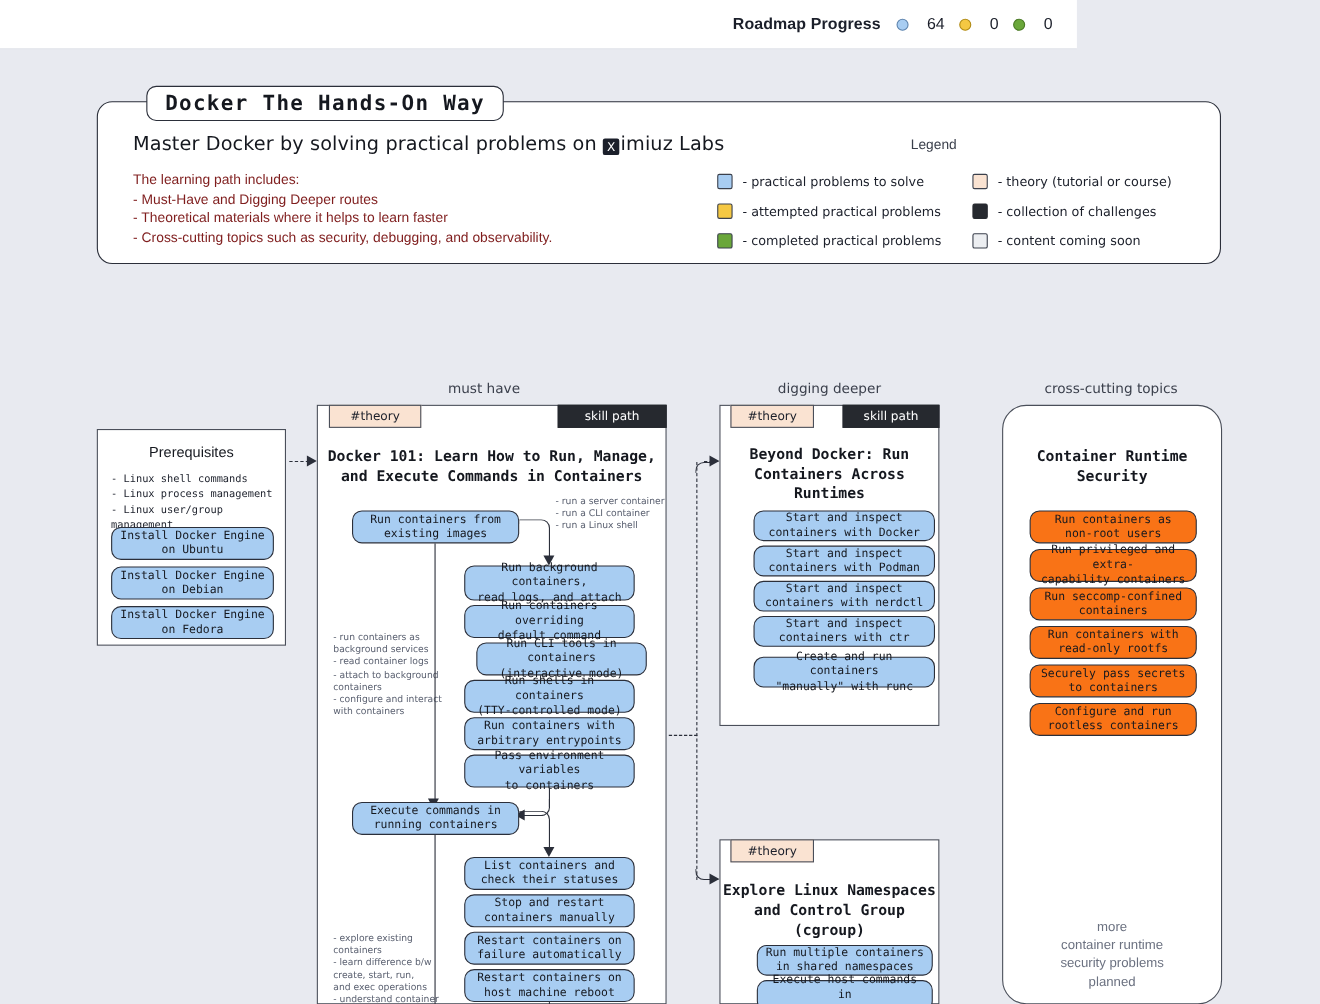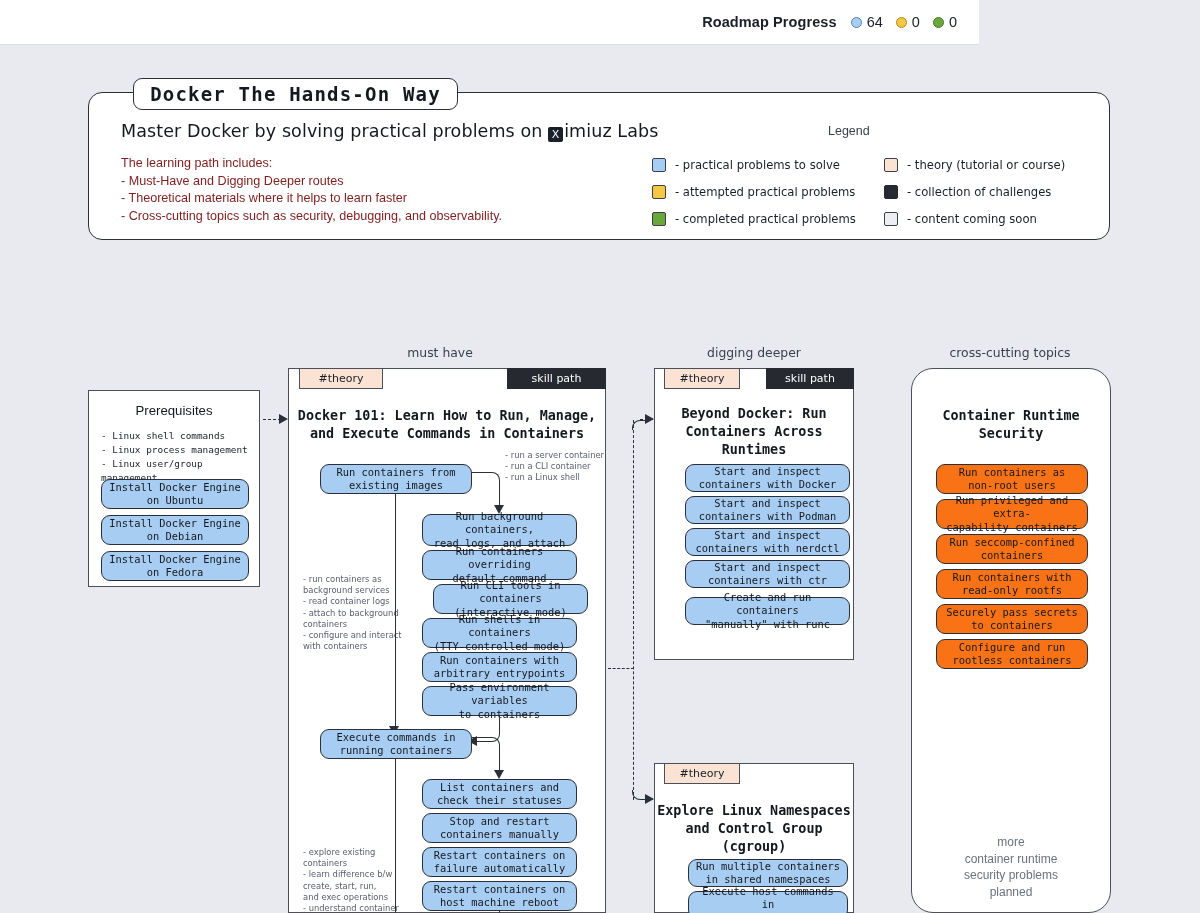--- a/index.html
+++ b/index.html
@@ -20,21 +20,21 @@
     padding-right:22px; z-index:40;
   }
   .progress-label{ font-size:14.5px; font-weight:700; color:#1b1f2a; letter-spacing:.1px; }
   .progress-group{ display:flex; align-items:center; margin-left:14px; }
   .pg-item{ display:flex; align-items:center; margin-right:13px; }
   .pg-item:last-child{ margin-right:0; }
   .dot{ width:11px; height:11px; border-radius:50%; display:inline-block; margin-right:5px; }
   .dot.blue{ background:#a8cdf2; border:1px solid #5d83ad; }
   .dot.yellow{ background:#f5c843; border:1px solid #b08a14; }
   .dot.green{ background:#6aa73a; border:1px solid #4a7a25; }
-  .pg-val{ font-size:14.5px; color:#1b1f2a; }
+  .pg-val{ font-size:14.5px; color:#1b1f2a;margin-left:12px; }
 
   
   .header-card{
     position:absolute; left:88px; top:92px; width:1022px; height:148px;
     background:#ffffff; border:1.6px solid #2b2f3a; border-radius:14px;
   }
   .header-title-pill{
     position:absolute; left:133px; top:78px; width:325px; height:32px;
     background:#ffffff; border:1.6px solid #2b2f3a; border-radius:9px;
     display:flex; align-items:center; justify-content:center; z-index:5;

